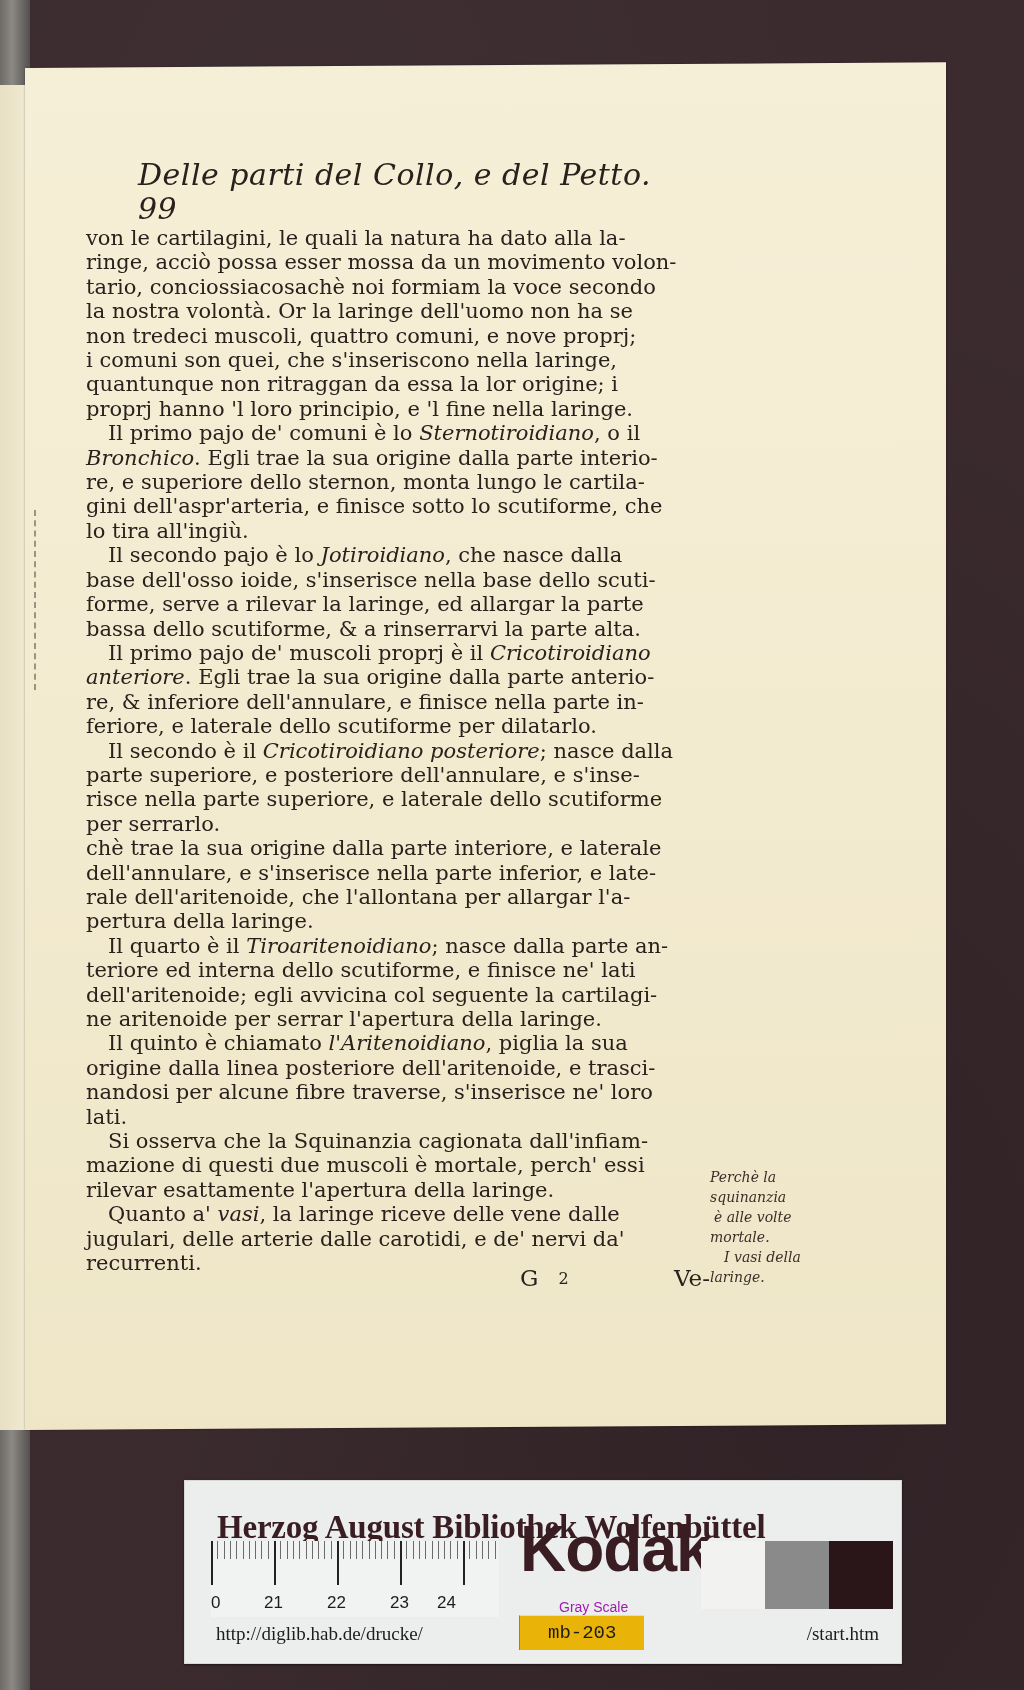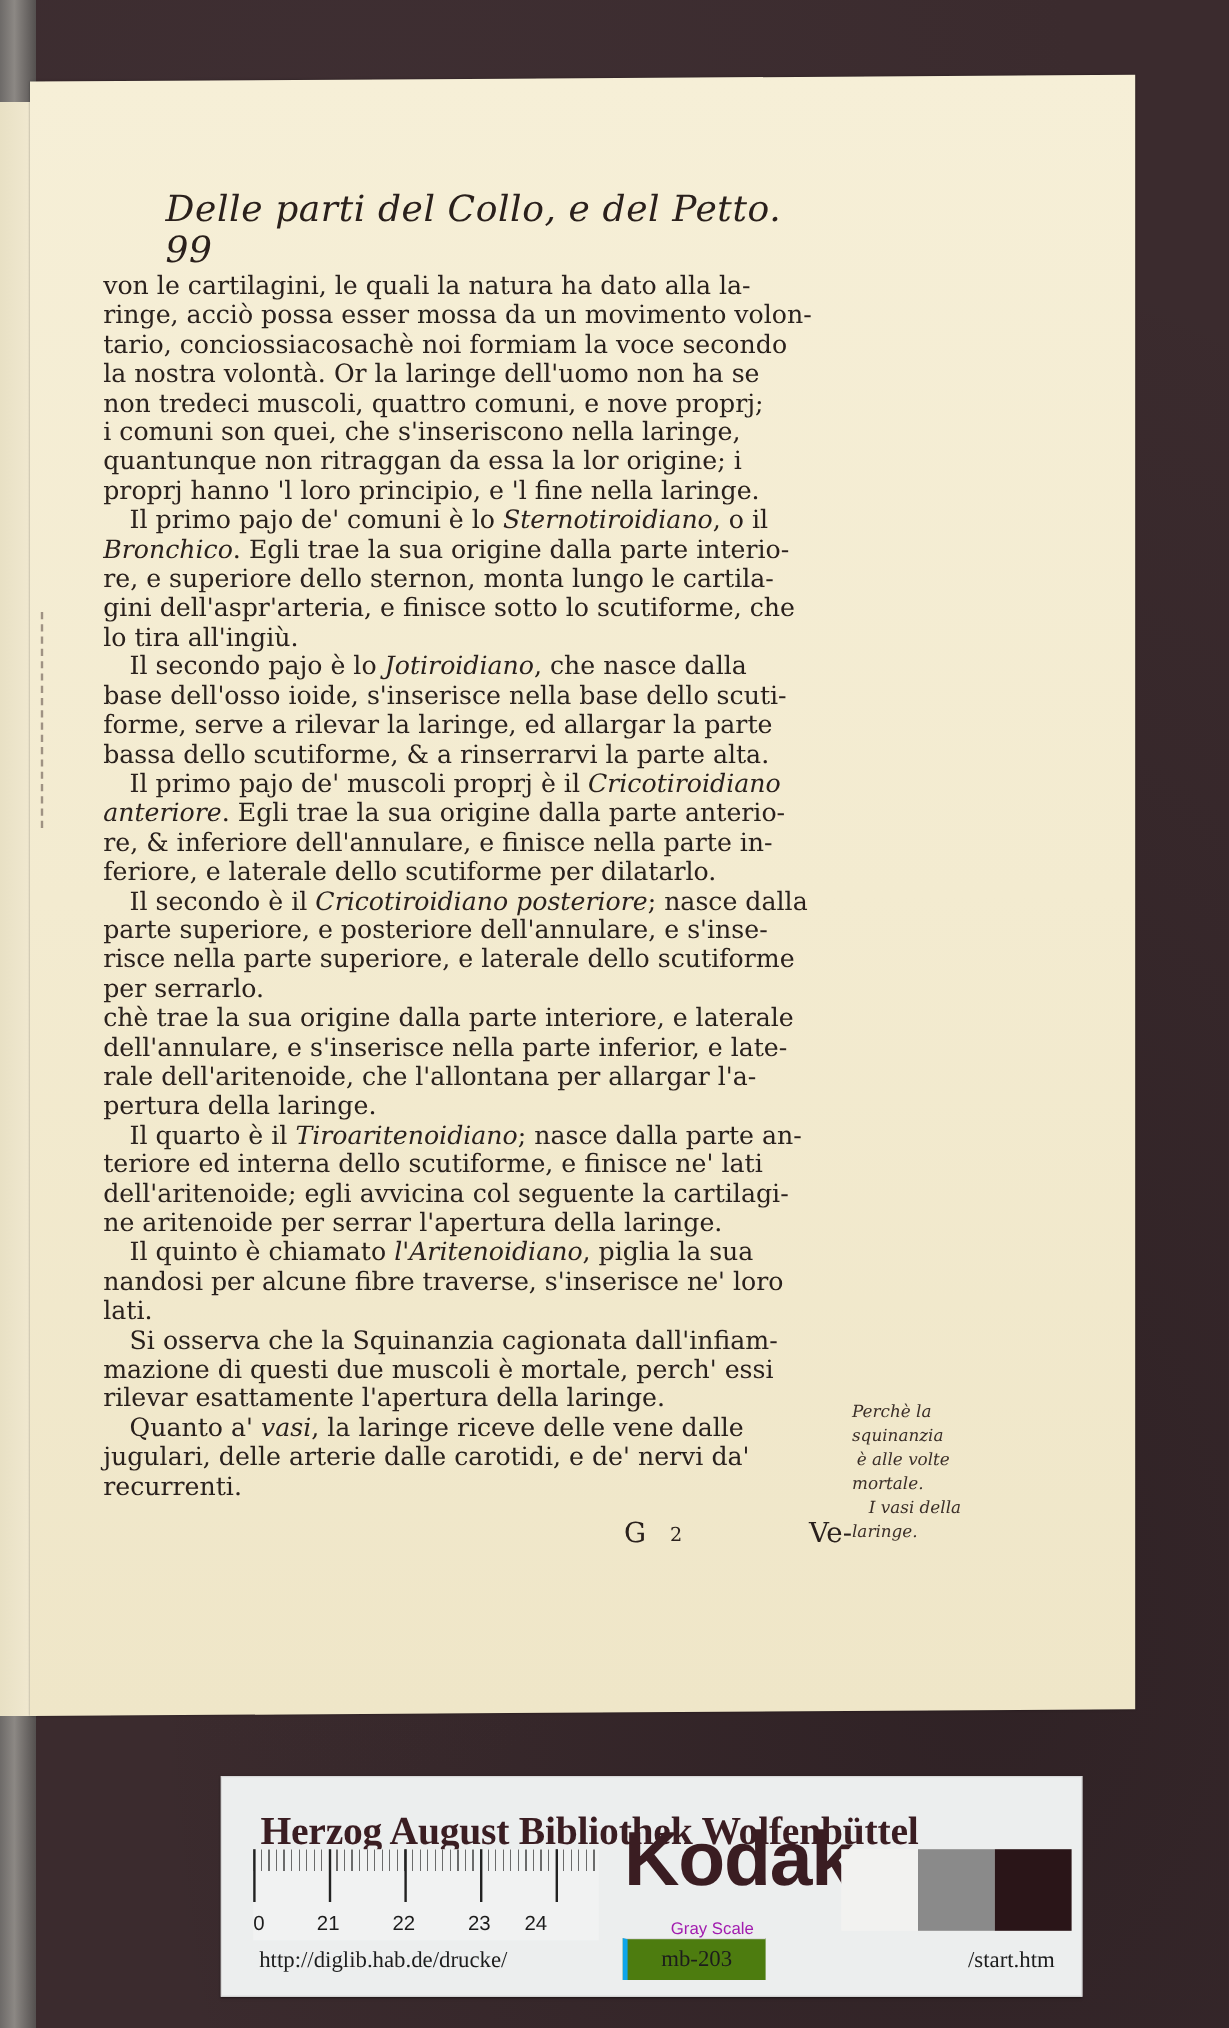--- a/index.html
+++ b/index.html
@@ -99,22 +99,22 @@
       font-family:"Liberation Sans", sans-serif; font-size:14px; color:#a21caf;
     }
     .swatches { position:absolute; left:516px; top:60px; height:68px; display:flex; }
     .swatch { width:64px; height:68px; }
     .url-left, .url-mid, .url-right {
       position:absolute; top:142px; font-family:"Liberation Serif", serif;
       font-size:19px; color:#1c1c1c; white-space:nowrap;
     }
     .url-left { left:31px; }
     .url-mid {
-      left:334px; top:134px; padding:6px 28px; border-left:4px solid #0ea5e9;
-      border-top:1px solid #dcdcdc; background:#4d7c0f;
+      left:334px; top:134px; padding:6px 28px; border-left:1px solid #0ea5e9;
+      border-top:1px solid #dcdcdc; background:#eab308;font-family:Liberation Mono, monospace;
     }
     .url-right { right:22px; }
   </style>
 </head>
 <body>
 
 <div class="bg-texture"></div>
 <div class="left-strip"></div>
 <div class="left-page-edge"></div>
 
@@ -154,20 +154,21 @@
       <span class="line">per serrarlo.</span>
       <span class="line">chè trae la sua origine dalla parte interiore, e laterale</span>
       <span class="line">dell'annulare, e s'inserisce nella parte inferior, e late-</span>
       <span class="line">rale dell'aritenoide, che l'allontana per allargar l'a-</span>
       <span class="line">pertura della laringe.</span>
       <span class="line indent">Il quarto è il <span class="it">Tiroaritenoidiano</span>; nasce dalla parte an-</span>
       <span class="line">teriore ed interna dello scutiforme, e finisce ne' lati</span>
       <span class="line">dell'aritenoide; egli avvicina col seguente la cartilagi-</span>
       <span class="line">ne aritenoide per serrar l'apertura della laringe.</span>
       <span class="line indent">Il quinto è chiamato <span class="it">l'Aritenoidiano</span>, piglia la sua</span>
+      <span class="line">origine dalla linea posteriore dell'aritenoide, e trasci-</span>
       <span class="line">nandosi per alcune fibre traverse, s'inserisce ne' loro</span>
       <span class="line">lati.</span>
       <span class="line indent">Si osserva che la Squinanzia cagionata dall'infiam-</span>
       <span class="line">mazione di questi due muscoli è mortale, perch' essi</span>
       <span class="line">rilevar esattamente l'apertura della laringe.</span>
       <span class="line indent">Quanto a' <span class="it">vasi</span>, la laringe riceve delle vene dalle</span>
       <span class="line">jugulari, delle arterie dalle carotidi, e de' nervi da'</span>
       <span class="line">recurrenti.</span>
     </div>
 </div>

